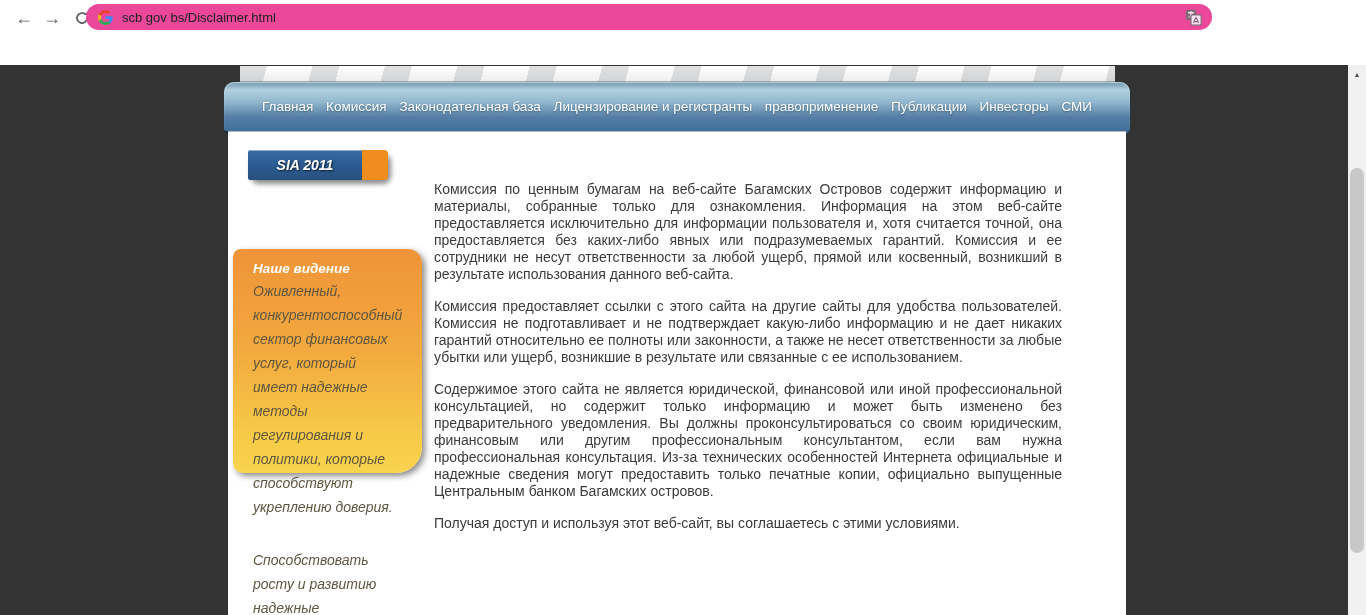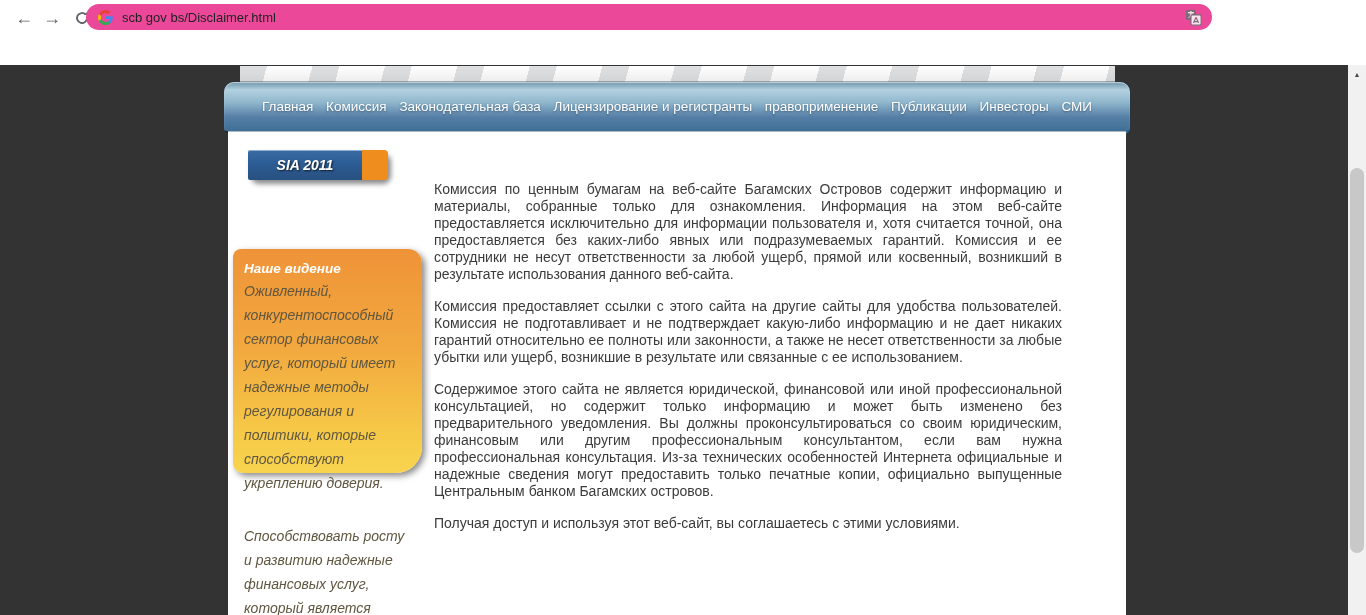--- a/index.html
+++ b/index.html
@@ -56,21 +56,21 @@
                 box-shadow:inset 0 1px 0 rgba(180,205,230,.7); border-radius:2px 0 0 2px;
                 display:flex; align-items:center; justify-content:center; }
   .sbtn .blue b { color:#fff; font-style:italic; font-size:14px; text-shadow:1px 1px 2px rgba(0,0,0,.7); }
   .sbtn .orange { width:26px; background:#ef8d1f; border-radius:0 4px 4px 0; }
   .sbtn1 { top:19px; } .sbtn2 { top:66px; }
 
   
   .vbox { position:absolute; left:5px; top:118px; width:189px; height:224px;
           background:linear-gradient(180deg,#ef9338 0%, #f2a93f 45%, #f6c947 82%, #f8d44f 100%);
           border-radius:8px 14px 26px 10px; box-shadow:3px 3px 6px rgba(40,40,40,.55);
-          padding:12px 11px; }
+          padding:12px 20px; }
   .vbox h3 { color:#fff; font-style:italic; font-size:13.5px; margin:0 0 3px; }
   .vbox p  { color:#5f5640; font-style:italic; font-size:14px; line-height:24px; margin:0 0 11px; }
 
   
   .content { position:absolute; left:206px; top:50px; width:628px; }
   .content h1 { color:#3c6ca6; font-style:italic; font-size:21px; margin:4px 0 27px; }
   .content p { font-size:14px; line-height:17px; color:#3b3b3b; text-align:justify; margin:0 0 15px; }
 </style>
 </head>
 <body>

